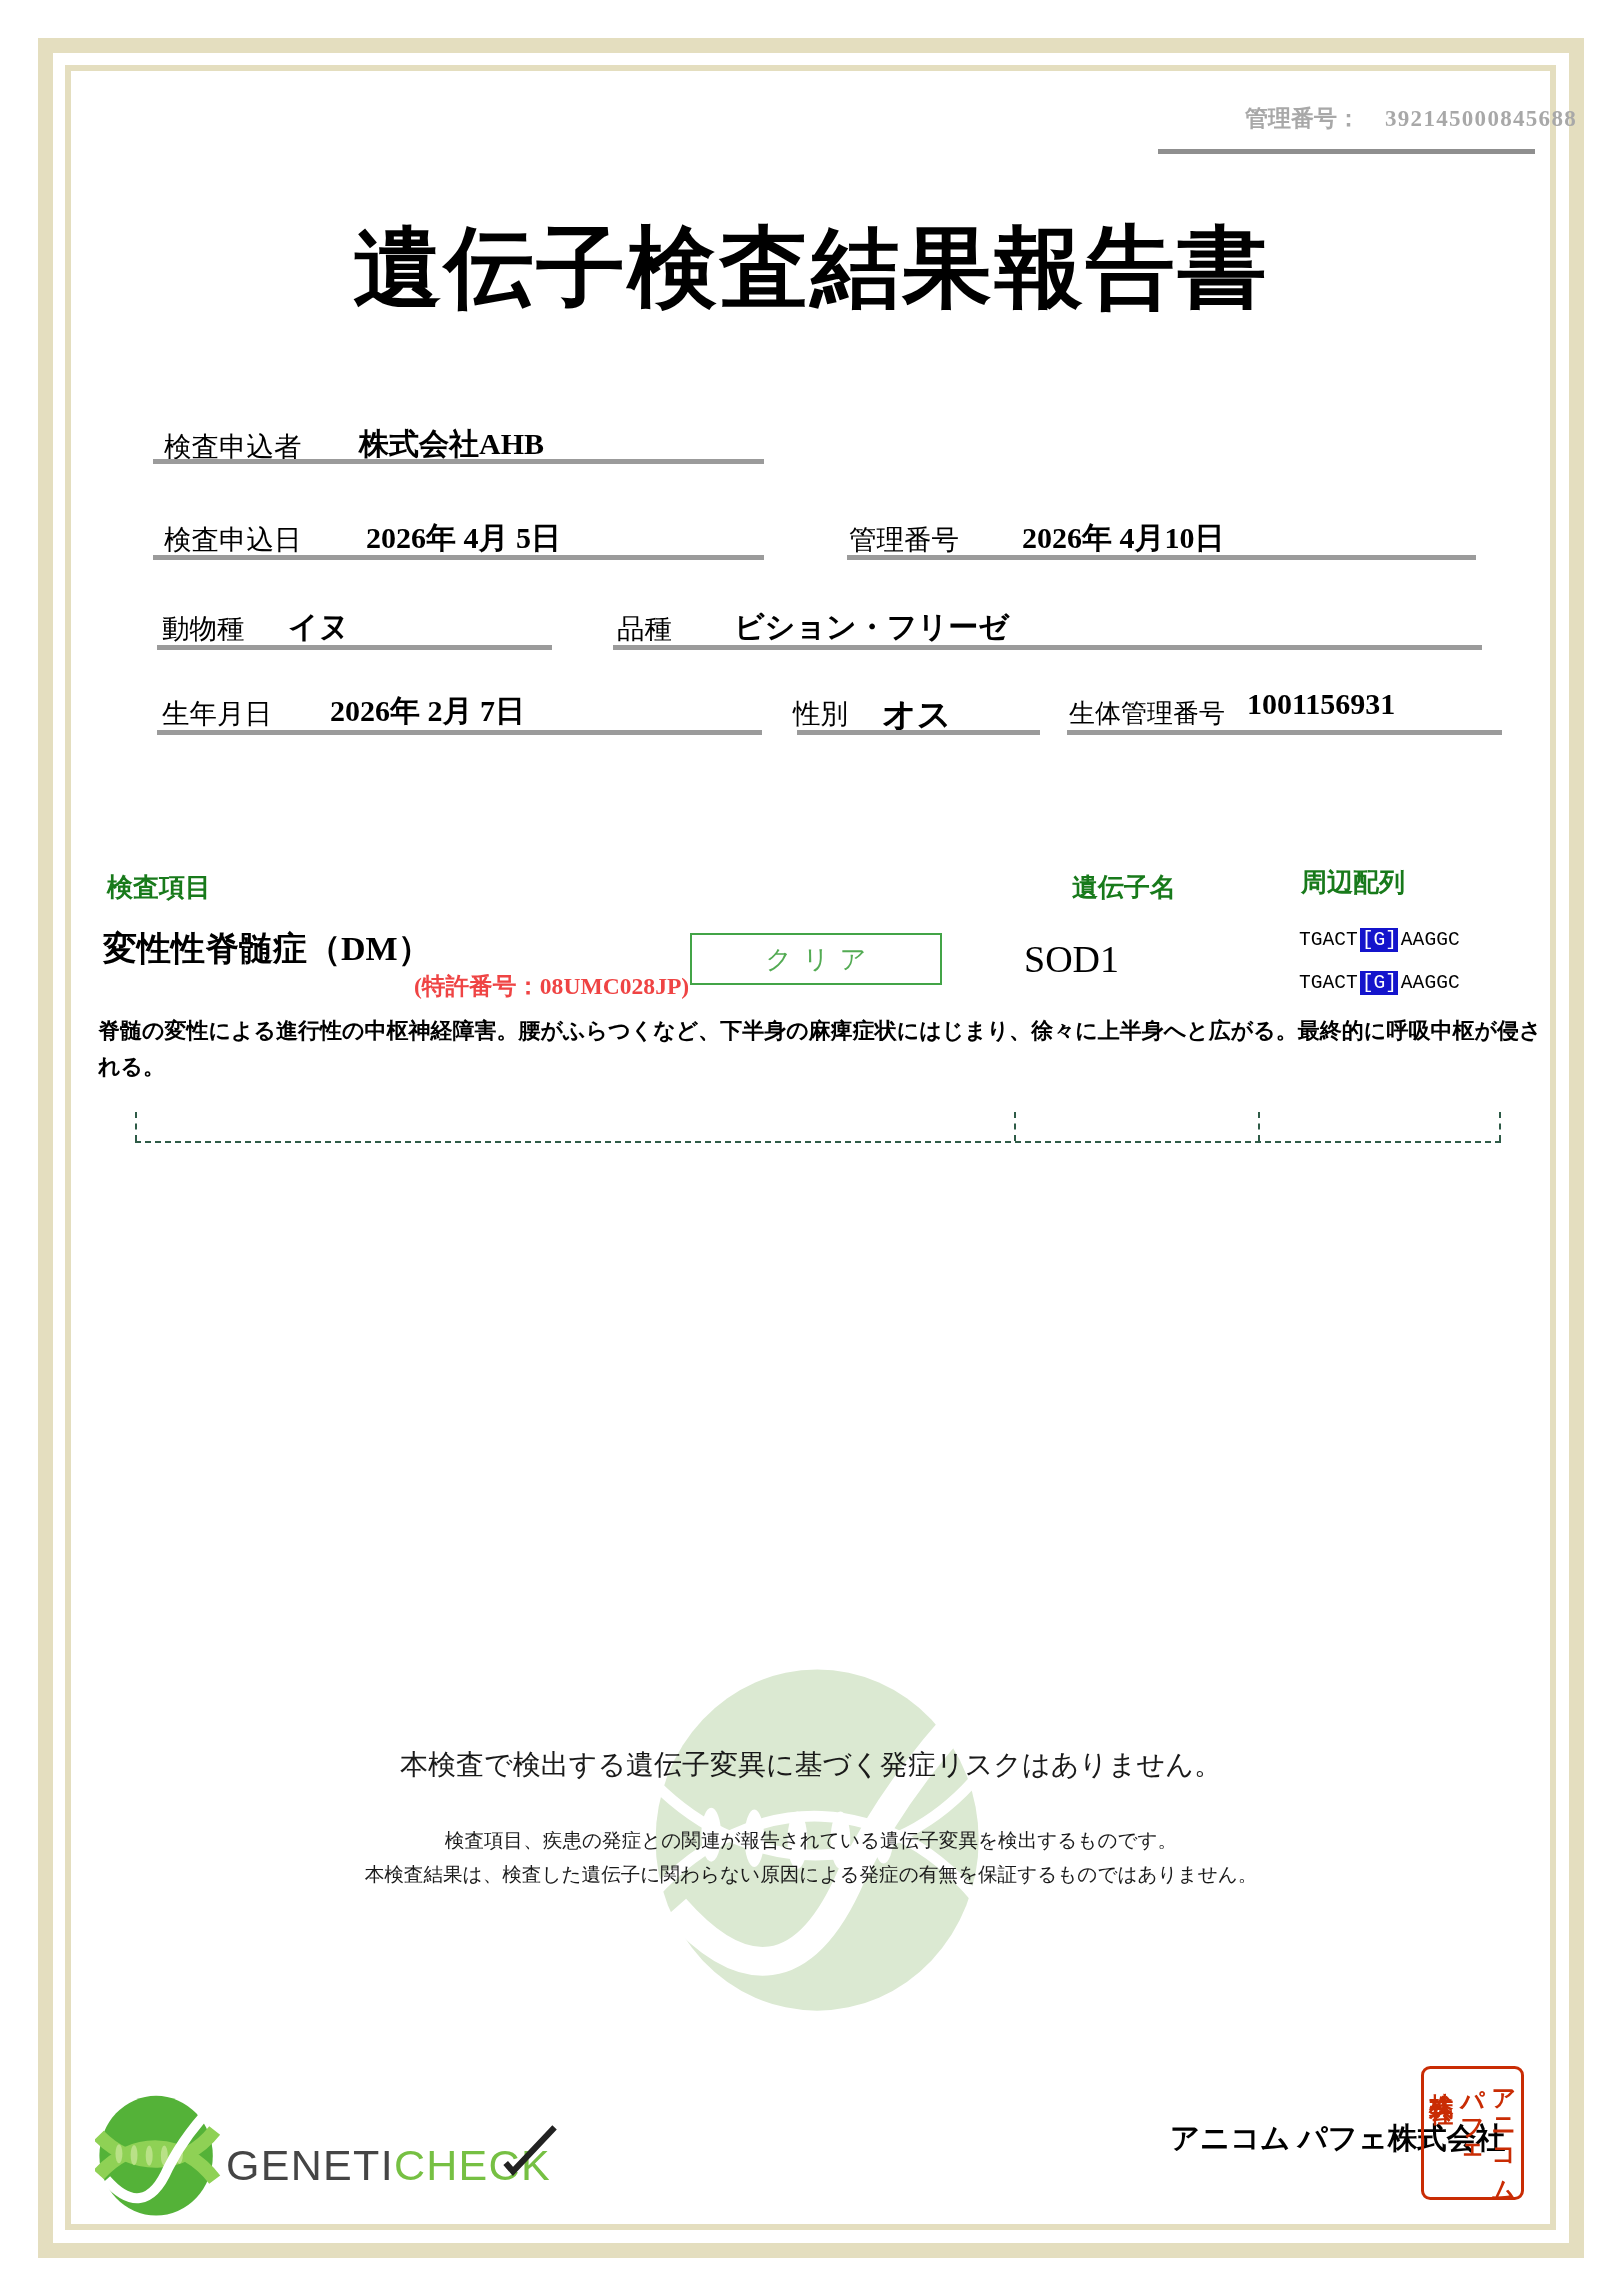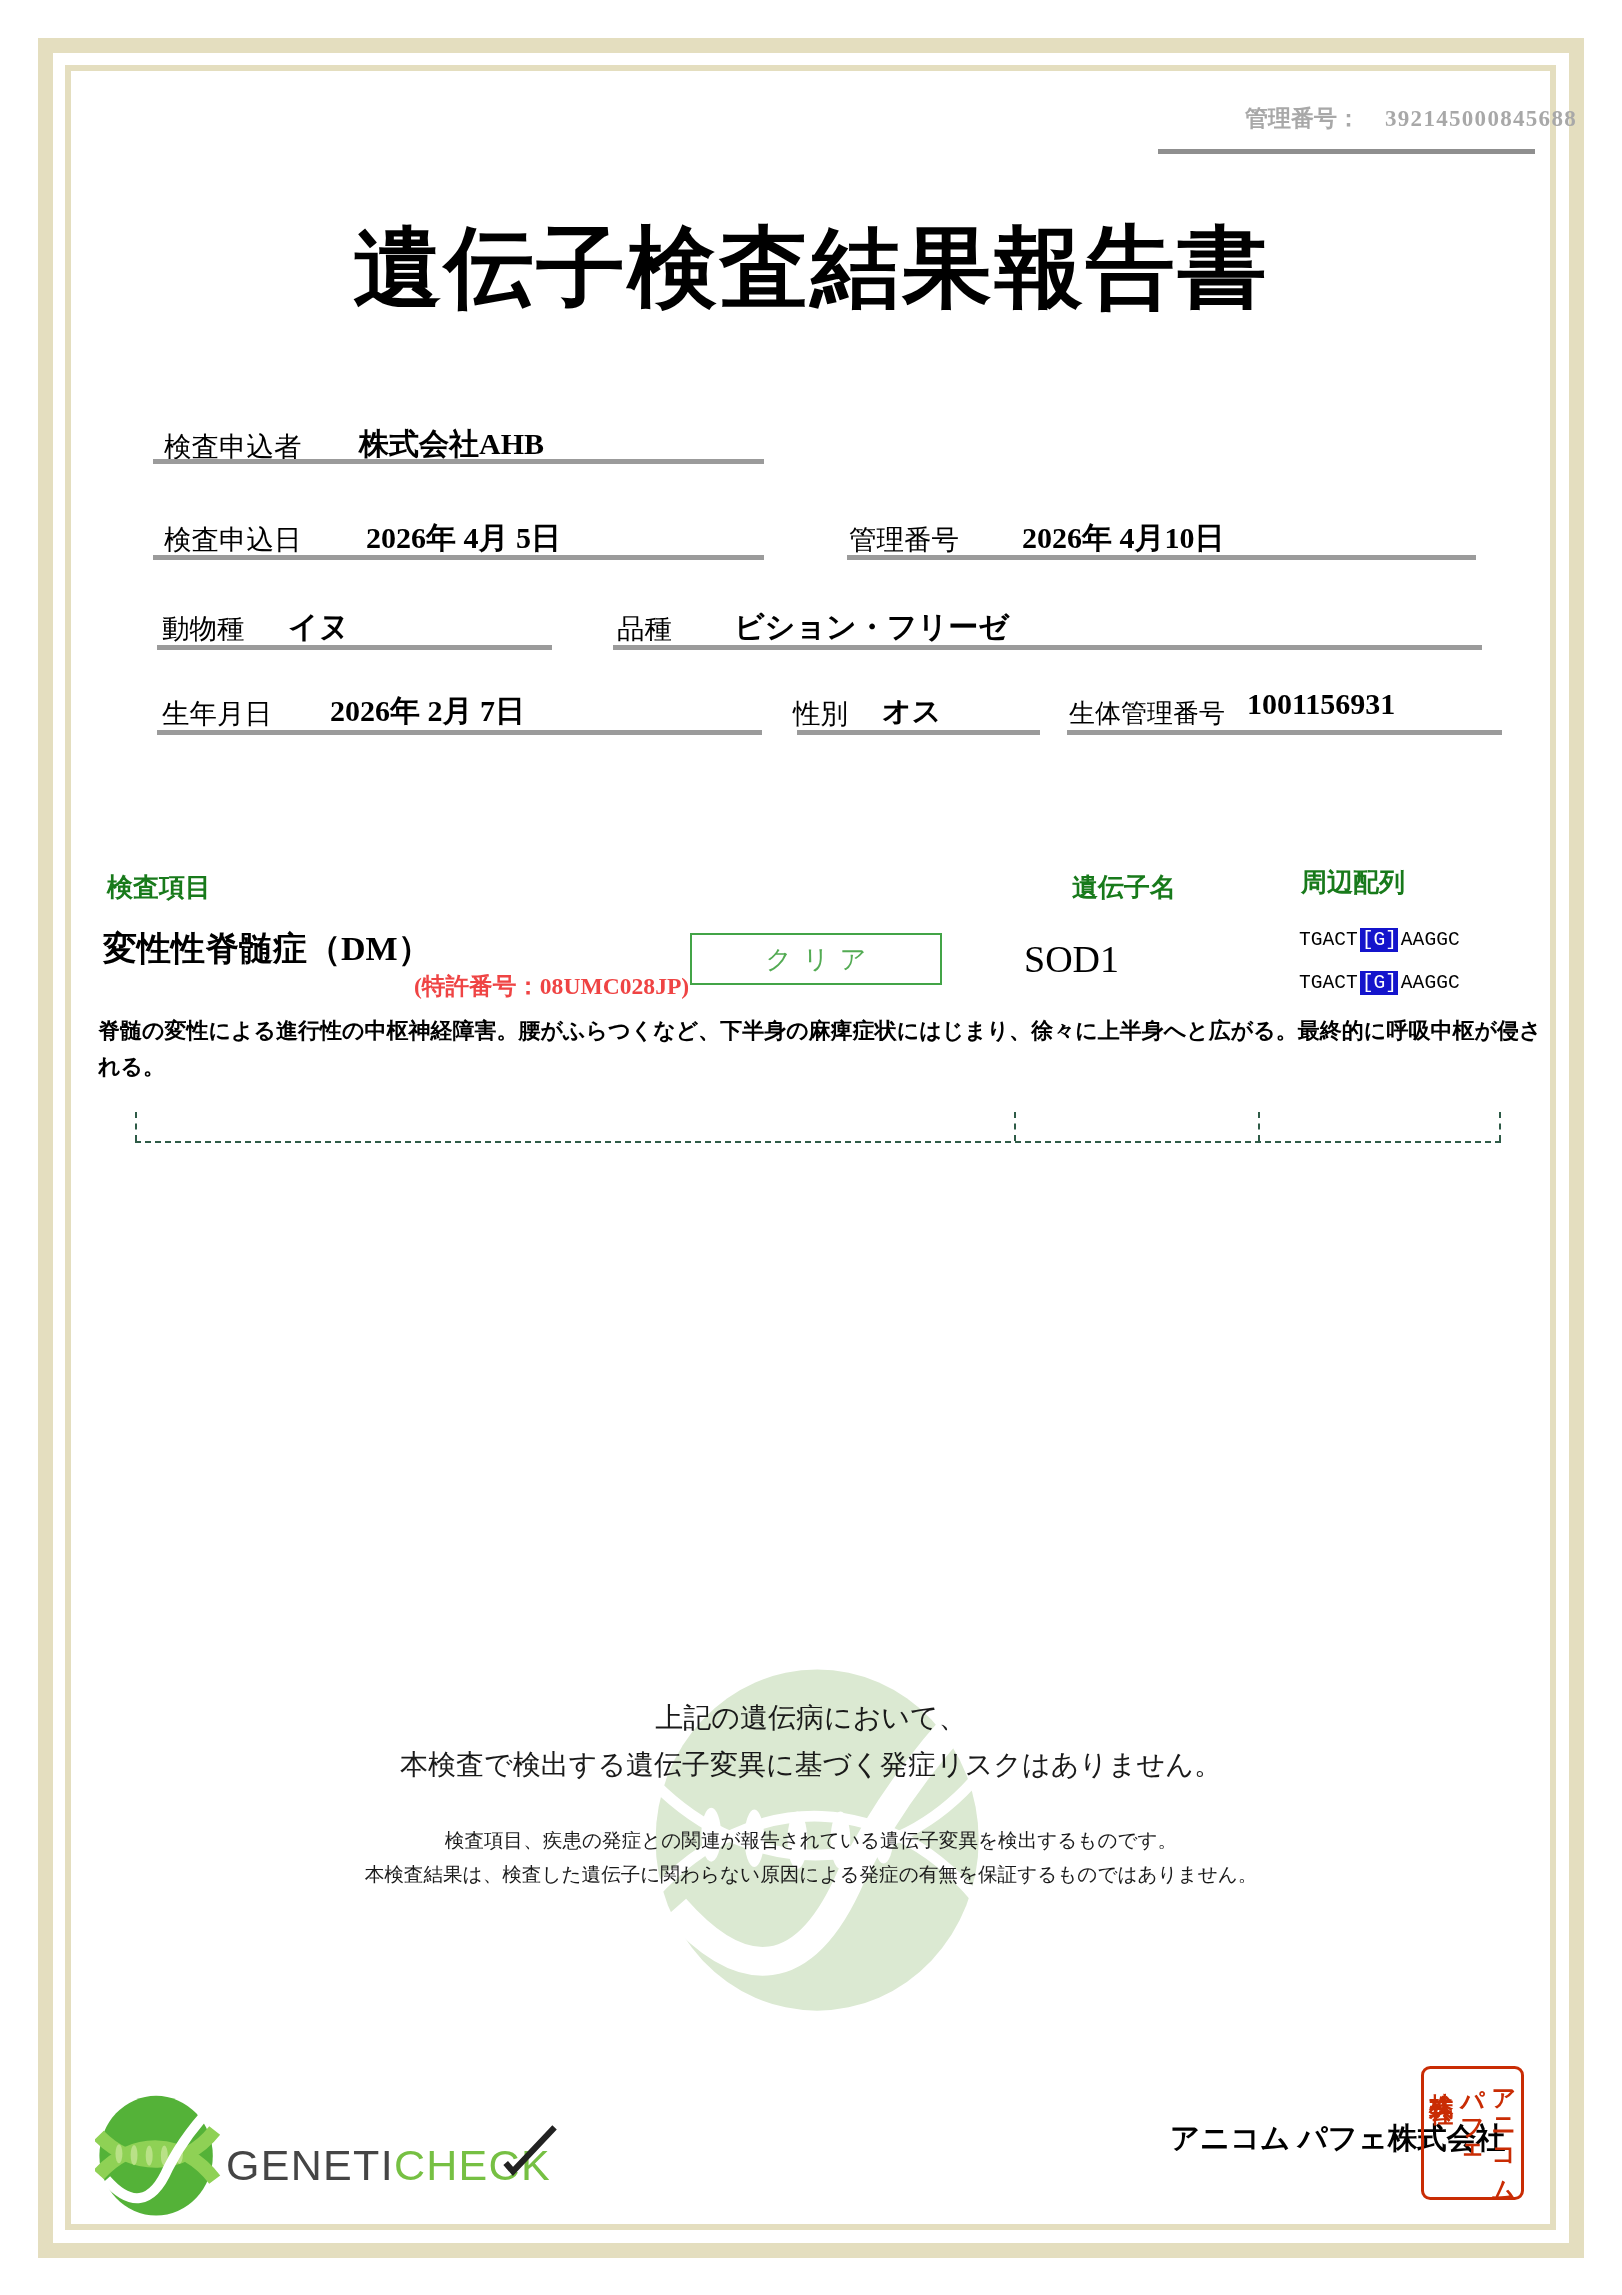--- a/index.html
+++ b/index.html
@@ -85,21 +85,21 @@
   <div class="abs fvalue" style="left:288px;top:607px;">イヌ</div>
   <div class="uline" style="left:157px;top:645px;width:395px;"></div>
   <div class="abs flabel" style="left:617px;top:611px;">品種</div>
   <div class="abs fvalue" style="left:734px;top:607px;">ビション・フリーゼ</div>
   <div class="uline" style="left:613px;top:645px;width:869px;"></div>
 
   <div class="abs flabel" style="left:162px;top:696px;">生年月日</div>
   <div class="abs fvalue" style="left:330px;top:691px;">2026年 2月 7日</div>
   <div class="uline" style="left:157px;top:730px;width:605px;"></div>
   <div class="abs flabel" style="left:793px;top:696px;">性別</div>
-  <div class="abs fvalue" style="left:882px;top:692px;font-size:29px;">オス</div>
+  <div class="abs fvalue" style="left:882px;top:692px;font-size:34px;">オス</div>
   <div class="uline" style="left:797px;top:730px;width:243px;"></div>
   <div class="abs flabel" style="left:1069px;top:696px;font-size:26px;">生体管理番号</div>
   <div class="abs fvalue" style="left:1247px;top:687px;">1001156931</div>
   <div class="uline" style="left:1067px;top:730px;width:435px;"></div>
 
   <div class="abs ghead" style="left:107px;top:870px;">検査項目</div>
   <div class="abs ghead" style="left:1048px;top:870px;margin-left:24px;">遺伝子名</div>
   <div class="abs ghead" style="left:1301px;top:865px;">周辺配列</div>
 
   <div class="abs disease" style="left:103px;top:926px;">変性性脊髄症（DM）</div>
@@ -117,21 +117,20 @@
 
   <div class="abs desc" style="left:98px;top:1016px;">脊髄の変性による進行性の中枢神経障害。腰がふらつくなど、下半身の麻痺症状にはじまり、徐々に上半身へと広がる。最終的に呼吸中枢が侵さ</div>
   <div class="abs desc" style="left:98px;top:1052px;">れる。</div>
 
   <div class="dash-v" style="left:135px;top:1112px;height:29px;"></div>
   <div class="dash-v" style="left:1014px;top:1112px;height:29px;"></div>
   <div class="dash-v" style="left:1258px;top:1112px;height:29px;"></div>
   <div class="dash-v" style="left:1499px;top:1112px;height:29px;"></div>
   <div class="dash-h" style="left:135px;top:1141px;width:1366px;"></div>
 
-  <div class="abs sumline sans" style="top:1699px;">上記の遺伝病において、</div>
   <div class="abs sumline sans" style="top:1746px;">本検査で検出する遺伝子変異に基づく発症リスクはありません。</div>
   <div class="abs sumnote sans" style="top:1827px;">検査項目、疾患の発症との関連が報告されている遺伝子変異を検出するものです。</div>
   <div class="abs sumnote sans" style="top:1861px;">本検査結果は、検査した遺伝子に関わらない原因による発症の有無を保証するものではありません。</div>
 
   <svg class="abs" style="left:95px;top:2091px;" width="126" height="130" viewBox="0 0 200 205">
     <ellipse cx="97" cy="102" rx="90" ry="95" fill="#54b238"></ellipse>
     <path d="M6,70 C60,125 140,125 190,62" stroke="#8fd155" stroke-width="22" fill="none"></path>
     <path d="M6,132 C60,72 140,74 190,140" stroke="#8fd155" stroke-width="22" fill="none"></path>
     <ellipse cx="38" cy="99" rx="5.5" ry="15" fill="#b9e187"></ellipse>
     <ellipse cx="62" cy="101" rx="5.5" ry="16" fill="#b9e187"></ellipse>

